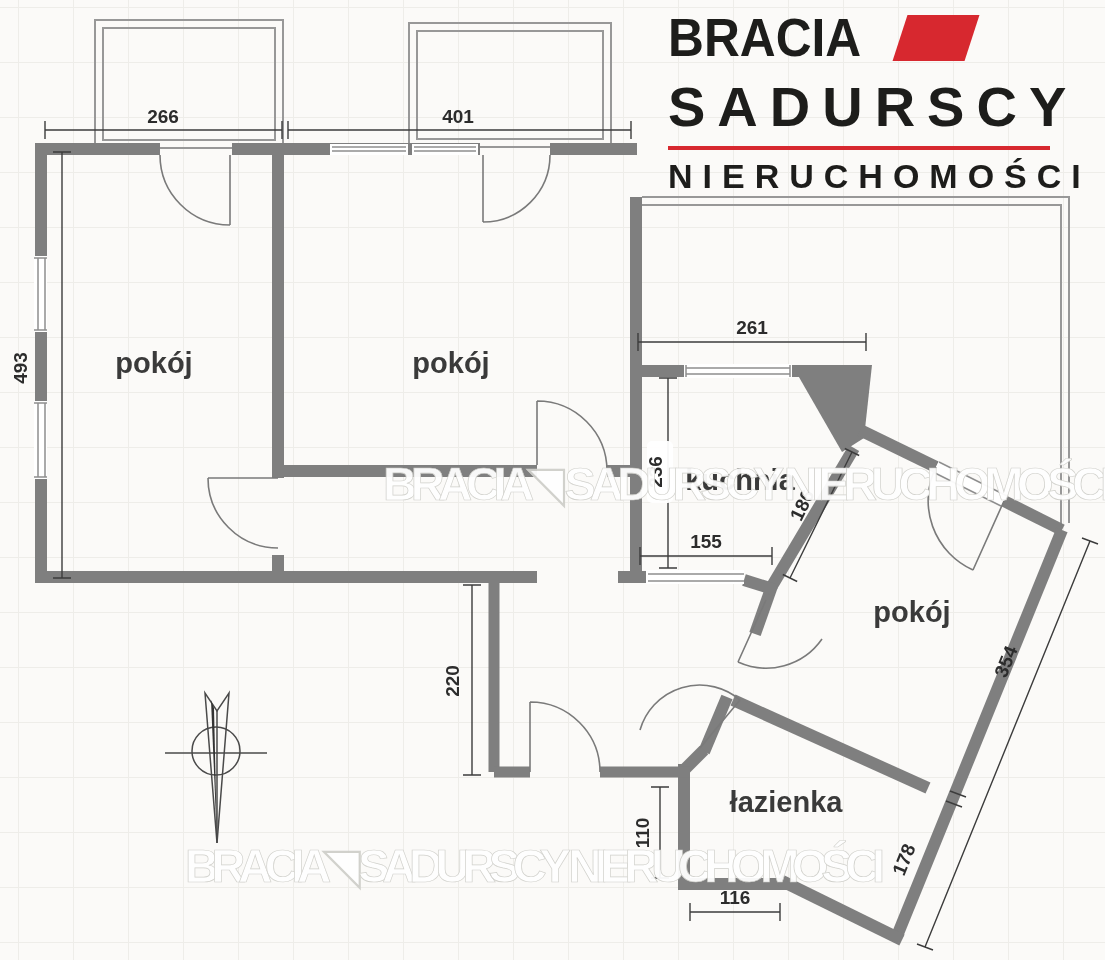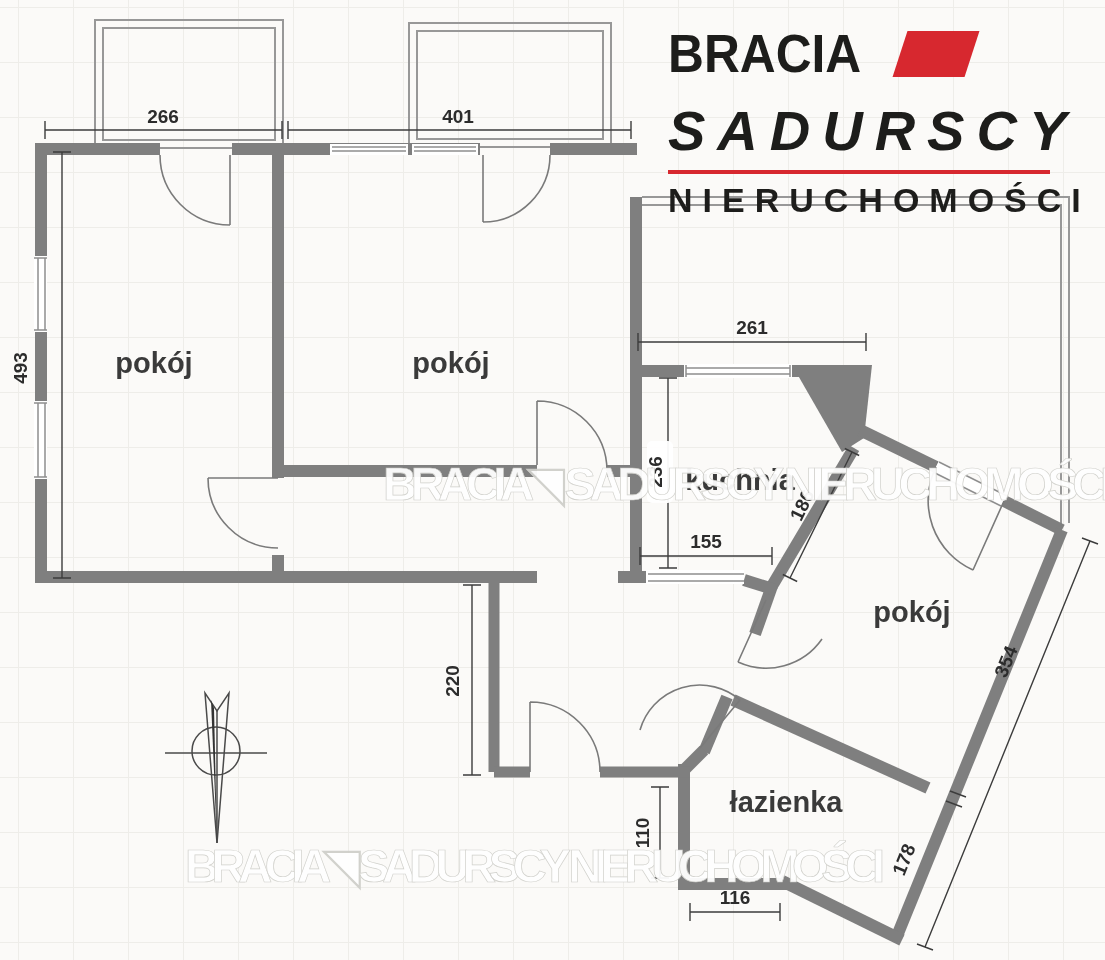--- a/index.html
+++ b/index.html
@@ -21,25 +21,25 @@
   .door{stroke:#7a7a7a;stroke-width:1.6;fill:none;}
   .win-fill{fill:#ffffff;stroke:none;}
   .win-line{stroke:#8f8f8f;stroke-width:1.5;fill:none;}
   .dim-line{stroke:#3c3c3c;stroke-width:1.4;fill:none;}
   .dim-text{font-size:19px;font-weight:600;fill:#2c2c2c;font-family:"Liberation Sans",sans-serif;}
   .room-text{font-size:29px;font-weight:600;fill:#3a3a3a;font-family:"Liberation Sans",sans-serif;}
   .wm-text{font-size:47px;font-weight:700;fill:#ffffff;stroke:#cfcfca;stroke-width:0.7;
            font-family:"Liberation Sans",sans-serif;opacity:0.95;}
   .compass{stroke:#4a4a4a;stroke-width:1.5;fill:none;}
   
-  #logo{position:absolute;left:668px;top:24px;width:400px;color:#1d1d1b;}
+  #logo{position:absolute;left:668px;top:8px;width:400px;color:#1d1d1b;}
   #logo .row1{display:flex;align-items:center;height:58px;}
   #logo .brand1{font-size:54px;font-weight:800;letter-spacing:0px;line-height:1;transform:scaleX(.92);transform-origin:left;}
   #logo .mark{width:72px;height:46px;background:#d7282f;transform:skewX(-18deg);margin-left:22px;margin-top:2px;}
-  #logo .brand2{font-size:56px;font-weight:800;letter-spacing:12px;line-height:1;margin-top:21px;white-space:nowrap;font-style:italic;}
+  #logo .brand2{font-size:56px;font-weight:800;letter-spacing:12px;line-height:1;margin-top:13px;white-space:nowrap;}
   #logo .rule{width:382px;height:4px;background:#d7282f;margin-top:11px;}
   #logo .tagline{font-size:34px;font-weight:600;letter-spacing:10px;margin-top:7px;white-space:nowrap;}
 </style>
 </head>
 <body>
 
 <div id="stage">
 
   <svg width="1105" height="960" viewBox="0 0 1105 960">
 

